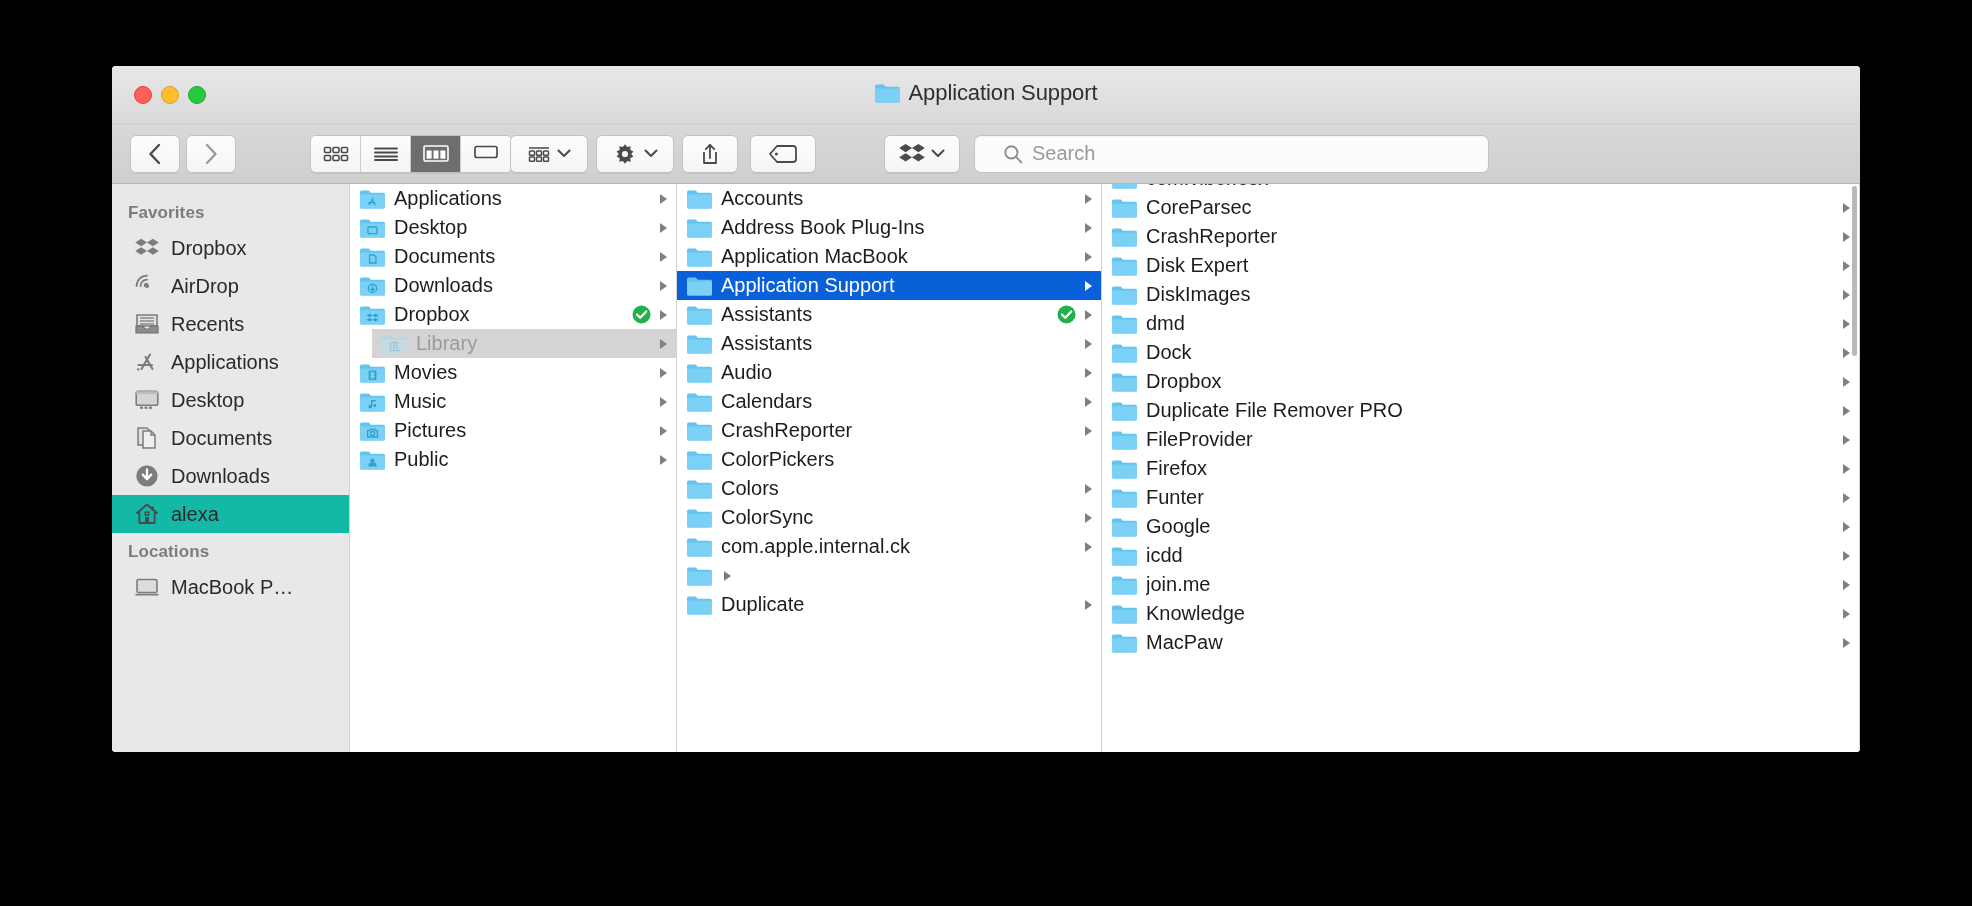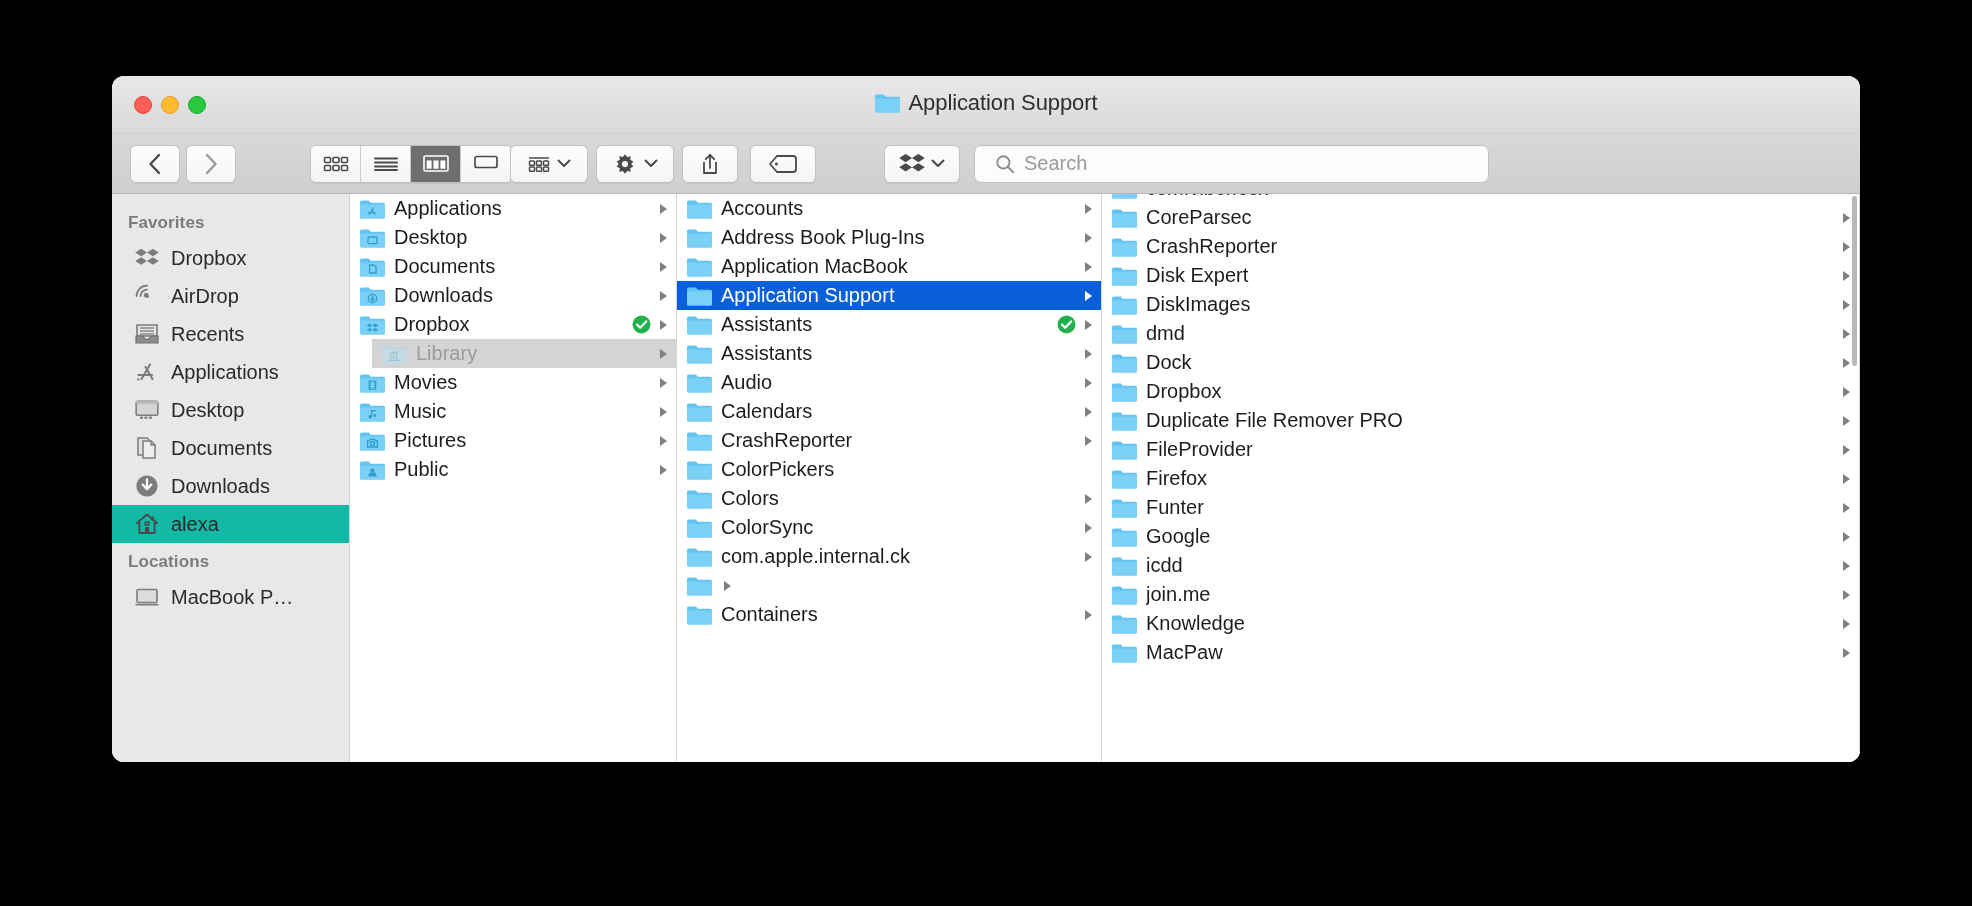--- a/index.html
+++ b/index.html
@@ -10,23 +10,23 @@
     overflow: hidden;
   }
   .screen {
     position: relative;
     width: 1972px; height: 906px;
     background: #000000;
   }
   
   .window {
     position: absolute;
-    left: 112px; top: 76px;
+    left: 112px; top: 66px;
     width: 1748px; height: 686px;
-    border-radius: 12px;
+    border-radius: 4px;
     overflow: hidden;
     box-shadow: 0 22px 60px rgba(0,0,0,0.55);
     background: #ffffff;
   }
   
   .titlebar {
     position: relative;
     height: 58px;
     background: linear-gradient(to bottom, #e8e8e8 0%, #d9d9d9 100%);
     border-bottom: 1px solid #cfcfcf;
@@ -97,21 +97,21 @@
   .share-btn   { position: absolute; left: 570px; width: 56px; }
   .tag-btn     { position: absolute; left: 638px; width: 66px; }
   .dropbox-btn { position: absolute; left: 772px; width: 76px; gap: 6px; }
 
   .search-field {
     position: absolute; left: 862px; width: 515px; height: 38px;
     background: #fcfcfc;
     border: 1px solid #c2c2c2;
     border-radius: 7px;
     display: flex; align-items: center; gap: 9px;
-    padding: 0 20px;
+    padding: 0 28px;
     box-shadow: inset 0 1px 1px rgba(0,0,0,0.04);
   }
   .search-placeholder { font-size: 20px; color: #9a9a9a; }
 
   
   .body-area {
     display: flex;
     height: 568px;
     background: #ffffff;
   }
@@ -810,21 +810,21 @@
                   <svg width="9" height="12" viewBox="0 0 9 12">
                     <path d="M1 1 L8 6 L1 11Z" fill="#808080"></path>
                   </svg>
                 </span>
               </div>
               <div class="row">
                 <span class="row-ico"><svg width="25" height="20" viewBox="0 0 25 20">
                     <path d="M0 3.2a1.6 1.6 0 0 1 1.6-1.6h7.2l2 2.2h12.6A1.6 1.6 0 0 1 25 5.4V18a1.6 1.6 0 0 1-1.6 1.6H1.6A1.6 1.6 0 0 1 0 18z" fill="#62c4f0"></path>
                     <path d="M0 5.6h25V18a1.6 1.6 0 0 1-1.6 1.6H1.6A1.6 1.6 0 0 1 0 18z" fill="#7bd0f5"></path>
                   </svg></span>
-                <span class="row-name">Containers</span>
+                <span class="row-name">Duplicate</span>
                 <span class="chev">
                   <svg width="9" height="12" viewBox="0 0 9 12">
                     <path d="M1 1 L8 6 L1 11Z" fill="#808080"></path>
                   </svg>
                 </span>
               </div>
             </div>
         </div>
 
         <div class="col col-3">

